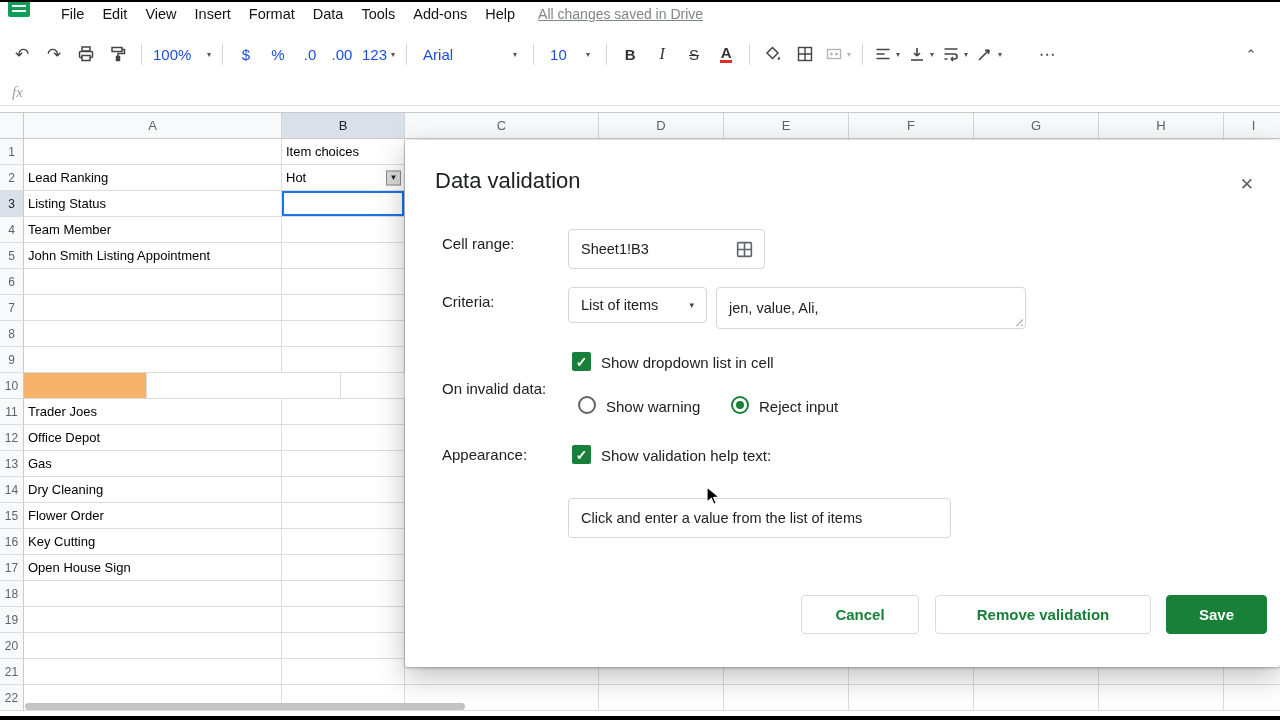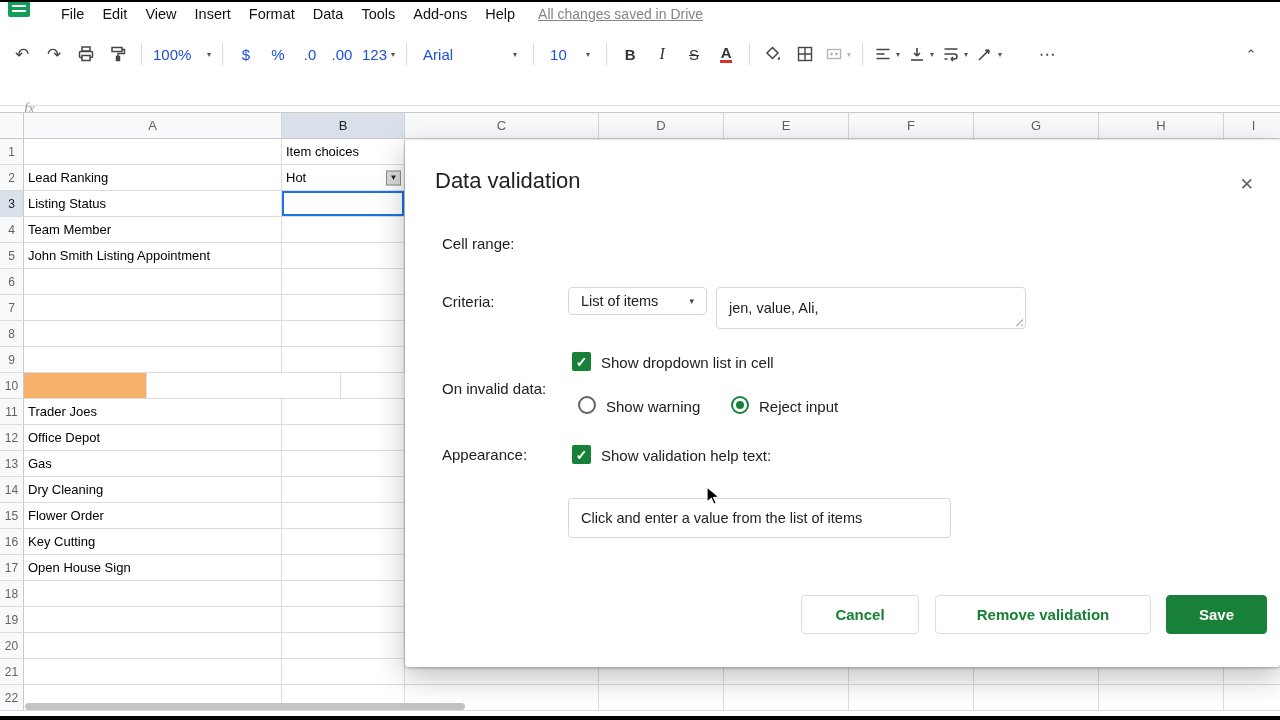--- a/index.html
+++ b/index.html
@@ -37,21 +37,21 @@
   .b-strike{text-decoration:line-through;font-size:15px;}
   .b-color{font-weight:bold;font-size:15px;border-bottom:3px solid #d93025;line-height:1.05;padding:0 1px;}
   .muted{color:#b5b5b5;}
   .toolbar .right{margin-left:auto;margin-right:14px;font-size:13px;color:#444;}
   .zoombox{min-width:64px;justify-content:space-between;}
   .fontbox{min-width:110px;justify-content:space-between;padding:0 8px;}
   .sizebox{min-width:56px;justify-content:space-between;padding:0 8px;}
 
   
   .formulabar{position:absolute;top:80px;left:0;width:1280px;height:26px;border-bottom:1px solid #e2e2e2;background:#fff;}
-  .fx{position:absolute;left:24px;top:4px;font-family:"Liberation Serif",serif;font-style:italic;font-size:15px;color:#9aa0a6;margin-top:16px;}
+  .fx{position:absolute;left:12px;top:4px;font-family:"Liberation Serif",serif;font-style:italic;font-size:15px;color:#9aa0a6;}
 
   
   .grid{position:absolute;top:112px;left:0;width:1280px;height:604px;overflow:hidden;font-size:13px;background:#fff;}
   .g-headrow{display:flex;height:27px;border-top:1px solid #c9c9c9;}
   .g-corner{width:24px;background:var(--headerbg);border-right:1px solid #c9c9c9;border-bottom:1px solid #c9c9c9;flex:none;}
   .g-colhead{flex:none;background:var(--headerbg);color:#5f6368;font-size:13px;display:flex;align-items:center;justify-content:center;border-right:1px solid #d4d4d4;border-bottom:1px solid #c9c9c9;}
   .g-colhead.sel,.g-rowhead.sel{background:var(--selhead);color:#202124;}
   .g-row{display:flex;height:26px;}
   .g-rowhead{flex:none;width:24px;background:var(--headerbg);color:#5f6368;font-size:12px;display:flex;align-items:center;justify-content:center;border-right:1px solid #c9c9c9;border-bottom:1px solid var(--gridline);}
   .g-cell{flex:none;position:relative;border-right:1px solid var(--gridline);border-bottom:1px solid var(--gridline);padding:0 4px;line-height:25px;white-space:nowrap;overflow:hidden;color:#000;}
@@ -489,23 +489,32 @@
   </div>
 
 <div class="hscroll-thumb"></div>
 <div class="edge-bar edge-bottom"></div>
 
 <div class="dialog">
   <div class="dv-title">Data validation</div>
   <span class="dv-close">✕</span>
 
   <div class="dv-label" style="left:37px;top:95px;">Cell range:</div>
+  <div class="dv-input" style="left:163px;top:89px;width:197px;height:40px;">
+    <span>Sheet1!B3</span>
+    <span style="position:absolute;right:10px;top:10px;">
+      <svg width="19" height="19" viewBox="0 0 18 18" fill="none" stroke="#5f6368" stroke-width="1.5">
+          <rect x="2.5" y="2.5" width="13" height="13" rx="1"></rect>
+          <path d="M9 2.5v13M2.5 9h13"></path>
+        </svg>
+    </span>
+  </div>
 
   <div class="dv-label" style="left:37px;top:153px;">Criteria:</div>
-  <div class="dv-input dv-select" style="left:163px;top:147px;width:139px;height:28px;">
+  <div class="dv-input dv-select" style="left:163px;top:147px;width:139px;height:36px;">
     <span>List of items</span>
     <span class="caret">▾</span>
   </div>
   <div class="dv-input" style="left:311px;top:147px;width:310px;height:42px;">
     <span>jen, value, Ali,</span>
     <span class="resize-corner"></span>
   </div>
 
   <div class="checkbox" style="left:167px;top:212px;">
       <span>✓</span>

